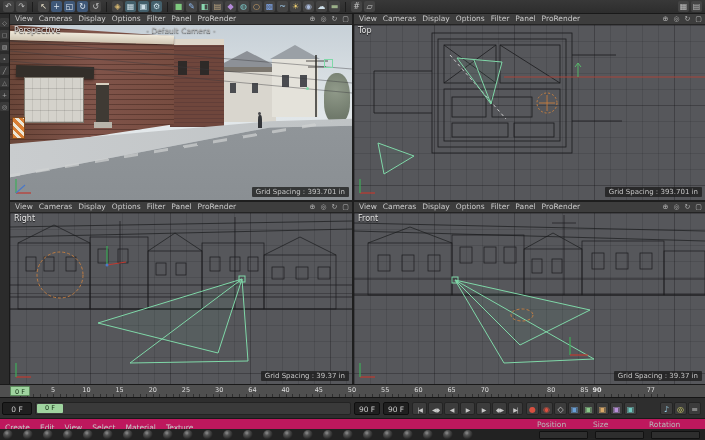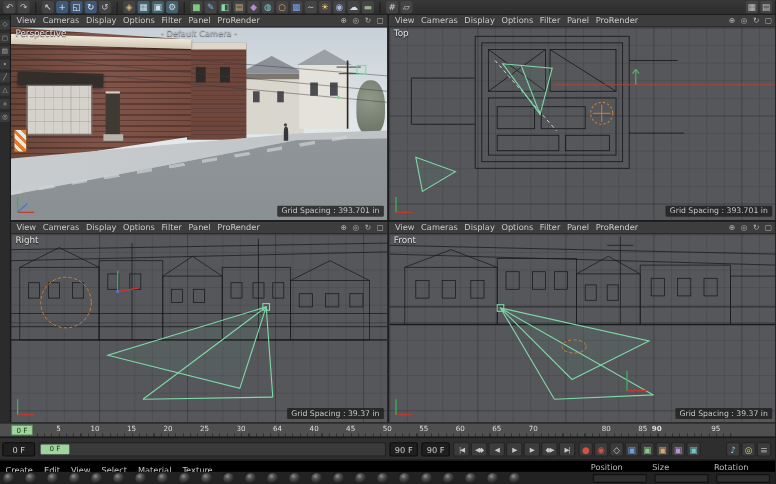--- a/index.html
+++ b/index.html
@@ -84,21 +84,21 @@
   .frame-field{display:inline-block;width:30px;height:13px;line-height:13px;background:#1f1f1f;border:1px solid #0e0e0e;color:#cccccc;font-size:7.5px;text-align:center;border-radius:2px;box-sizing:border-box;}
   .frame-field.small{width:26px;}
   .pslider{position:relative;width:316px;height:13px;background:#3a3a3a;border:1px solid #232323;border-radius:2px;box-sizing:border-box;}
   .pslider-handle{position:absolute;left:1px;top:1px;width:26px;height:9px;line-height:9px;background:#9fd49f;color:#143014;font-size:6.5px;text-align:center;border-radius:1px;}
   .tr-btns{display:flex;gap:1px;align-items:center;}
   .tr-btn{display:inline-block;width:15px;height:13px;line-height:13px;font-size:6px;letter-spacing:-1px;text-align:center;color:#c8c8c8;background:#3c3c3c;border:1px solid #242424;border-radius:2px;box-sizing:border-box;}
   .key-btn{display:inline-block;width:13px;height:13px;line-height:13px;font-size:8px;text-align:center;background:#3c3c3c;border:1px solid #242424;border-radius:2px;box-sizing:border-box;color:#c0c0c0;}
   .tr-right{margin-left:auto;margin-right:2px;}
 
   
-  .bottom-bar{position:absolute;left:0;top:418px;width:705px;height:11px;background:#000000;border-top:1px solid #1a1a1a;display:flex;align-items:center;box-sizing:border-box;}
+  .bottom-bar{position:absolute;left:0;top:418px;width:705px;height:11px;background:#be185d;border-top:1px solid #1a1a1a;display:flex;align-items:center;box-sizing:border-box;}
   .bm-item{font-size:7.5px;color:#c8c8c8;padding:0 5px;white-space:nowrap;}
   .coord-heads{position:absolute;right:0;top:0;height:11px;display:flex;align-items:center;}
   .coord-head{display:inline-block;width:56px;text-align:left;font-size:7.5px;color:#b8b8b8;}
   .bottom-row{position:absolute;left:0;top:429px;width:705px;height:11px;background:#222222;display:flex;align-items:center;box-sizing:border-box;}
   .materials{display:flex;align-items:center;width:528px;overflow:hidden;padding-left:3px;gap:10px;}
   .mat-sphere{flex:none;width:10px;height:10px;border-radius:50%;background:radial-gradient(circle at 38% 30%,#7d7d7d 0 1px,#585858 22%,#242424 65%,#141414 100%);}
   .coord-fields{position:absolute;right:0;top:0;height:11px;display:flex;align-items:center;gap:7px;padding-right:5px;}
   .coord-field{display:inline-block;width:49px;height:8px;background:#2e2e2e;border:1px solid #111;border-radius:1px;box-sizing:border-box;}
 </style>
 </head>
@@ -455,21 +455,21 @@
         <span class="ruler-tick" style="left: 318.8px;">45</span>
         <span class="ruler-tick" style="left: 352px;">50</span>
         <span class="ruler-tick" style="left: 385.2px;">55</span>
         <span class="ruler-tick" style="left: 418.4px;">60</span>
         <span class="ruler-tick" style="left: 451.6px;">65</span>
         <span class="ruler-tick" style="left: 484.8px;">70</span>
         <span class="ruler-tick" style="left: 500px; margin-top: 12px;">75</span>
         <span class="ruler-tick" style="left: 551.2px;">80</span>
         <span class="ruler-tick" style="left: 584.4px;">85</span>
         <span class="ruler-tick" style="left: 597px; font-weight: bold;">90</span>
-        <span class="ruler-tick" style="left: 650.8px;">95</span>
+        <span class="ruler-tick" style="left: 650.8px;">77</span>
       </div>
     <span class="ruler-playhead">0 F</span>
   </div>
 
   <div class="transport">
     <span class="frame-field">0 F</span>
     <div class="pslider">
       <span class="pslider-handle">0 F</span>
     </div>
     <span class="frame-field small">90 F</span>

